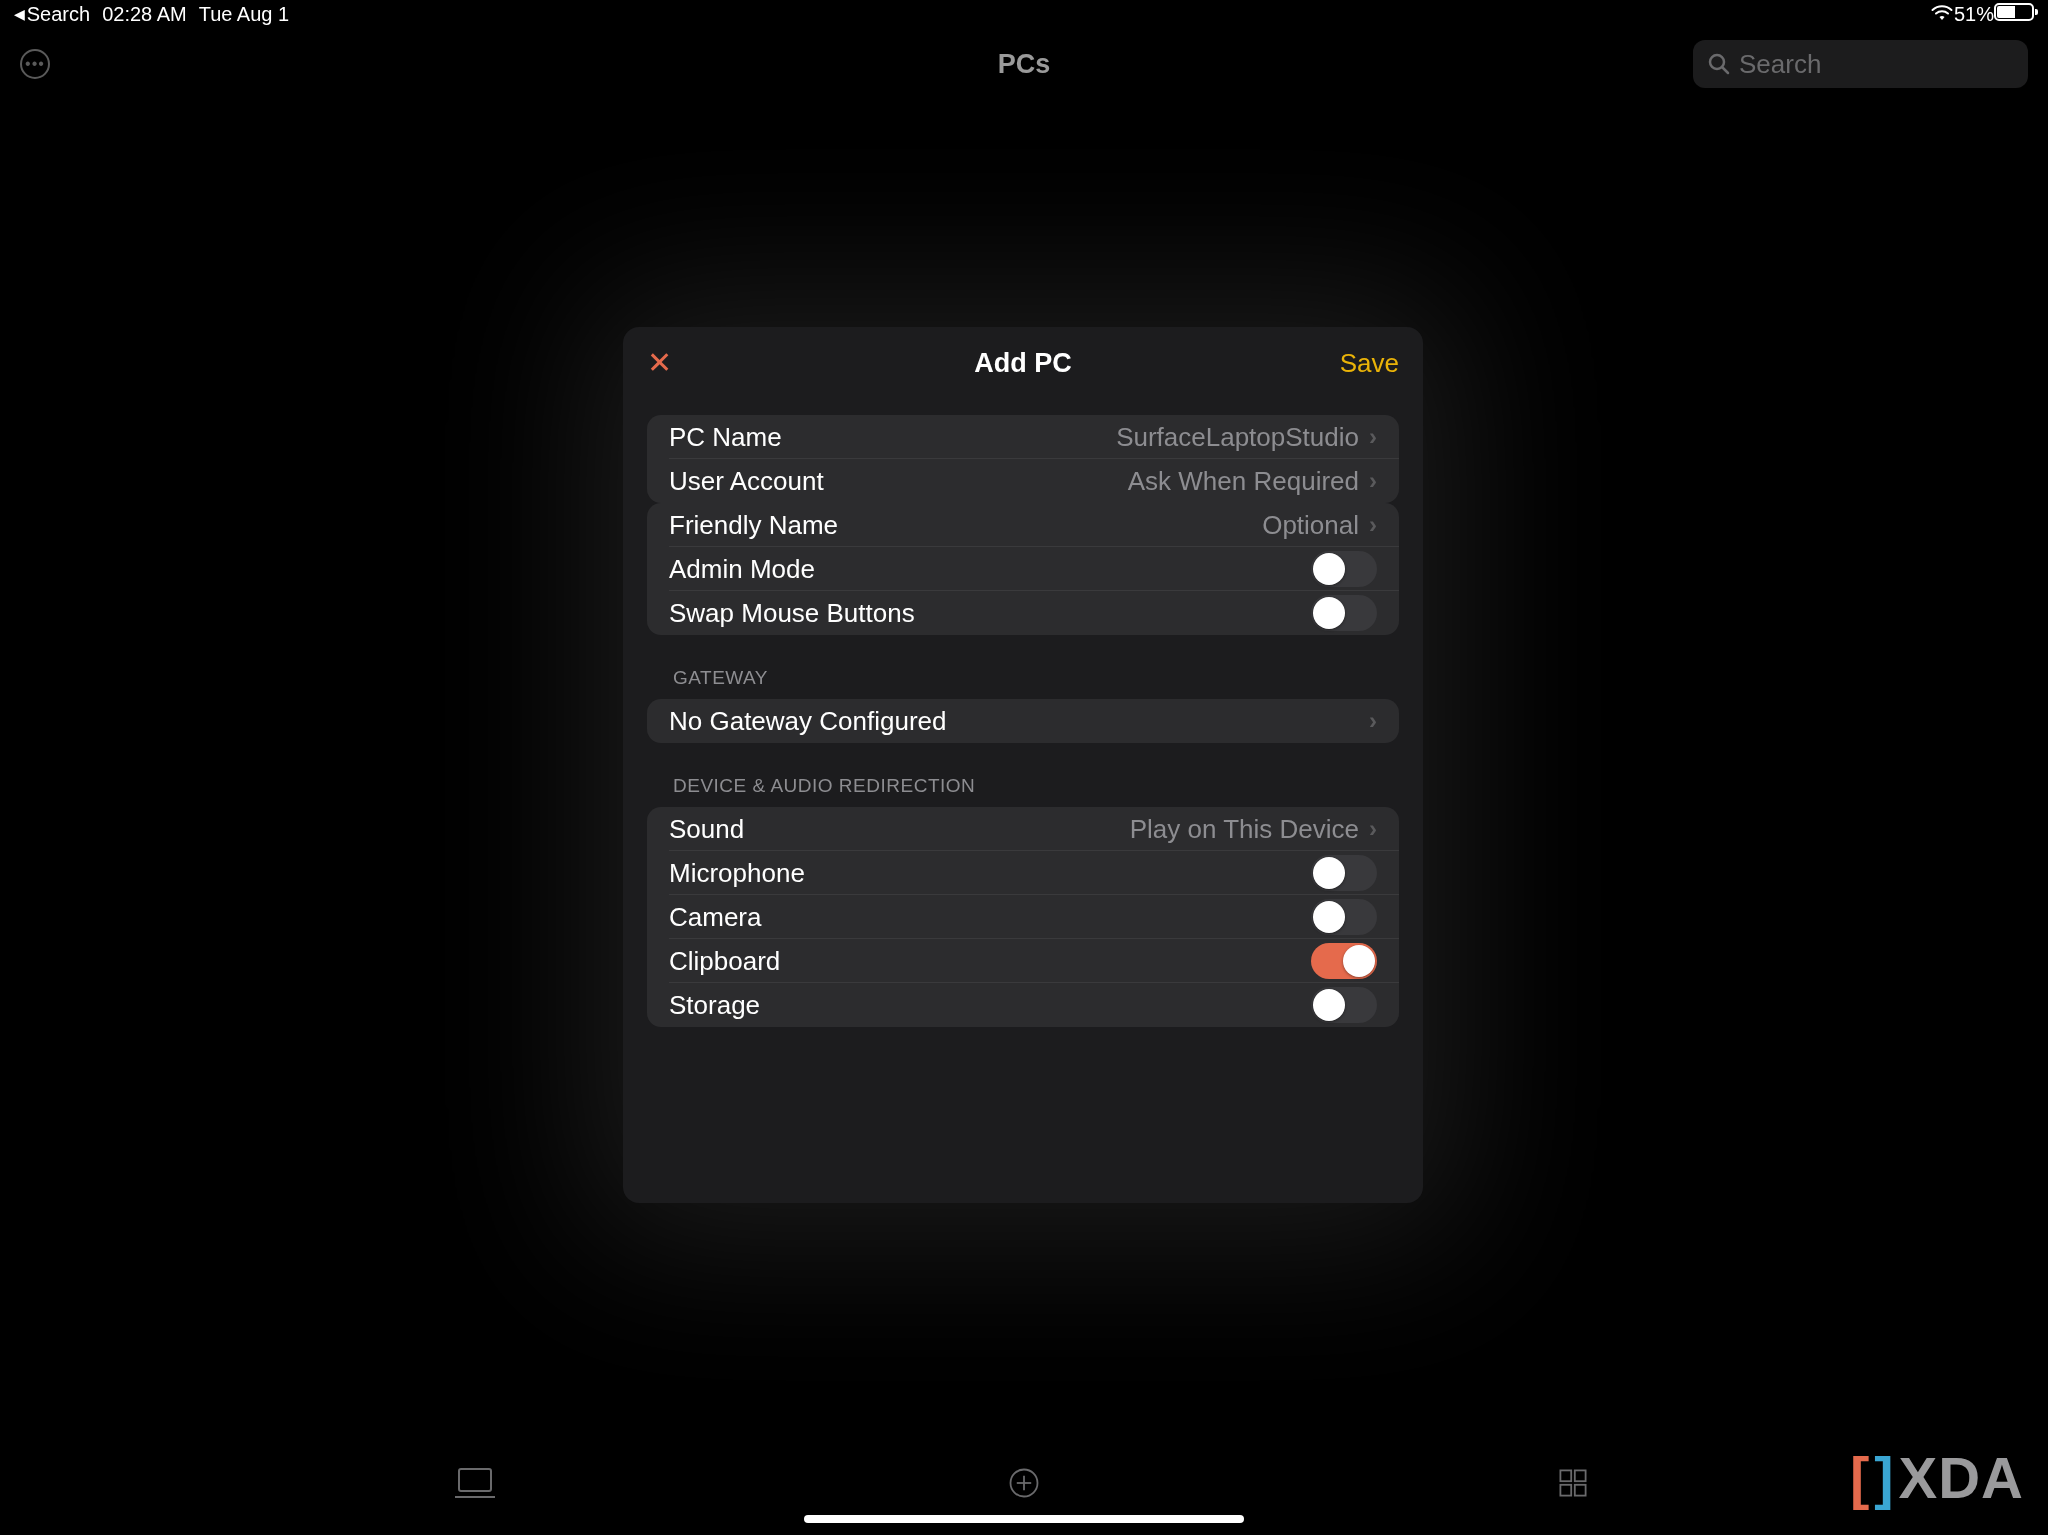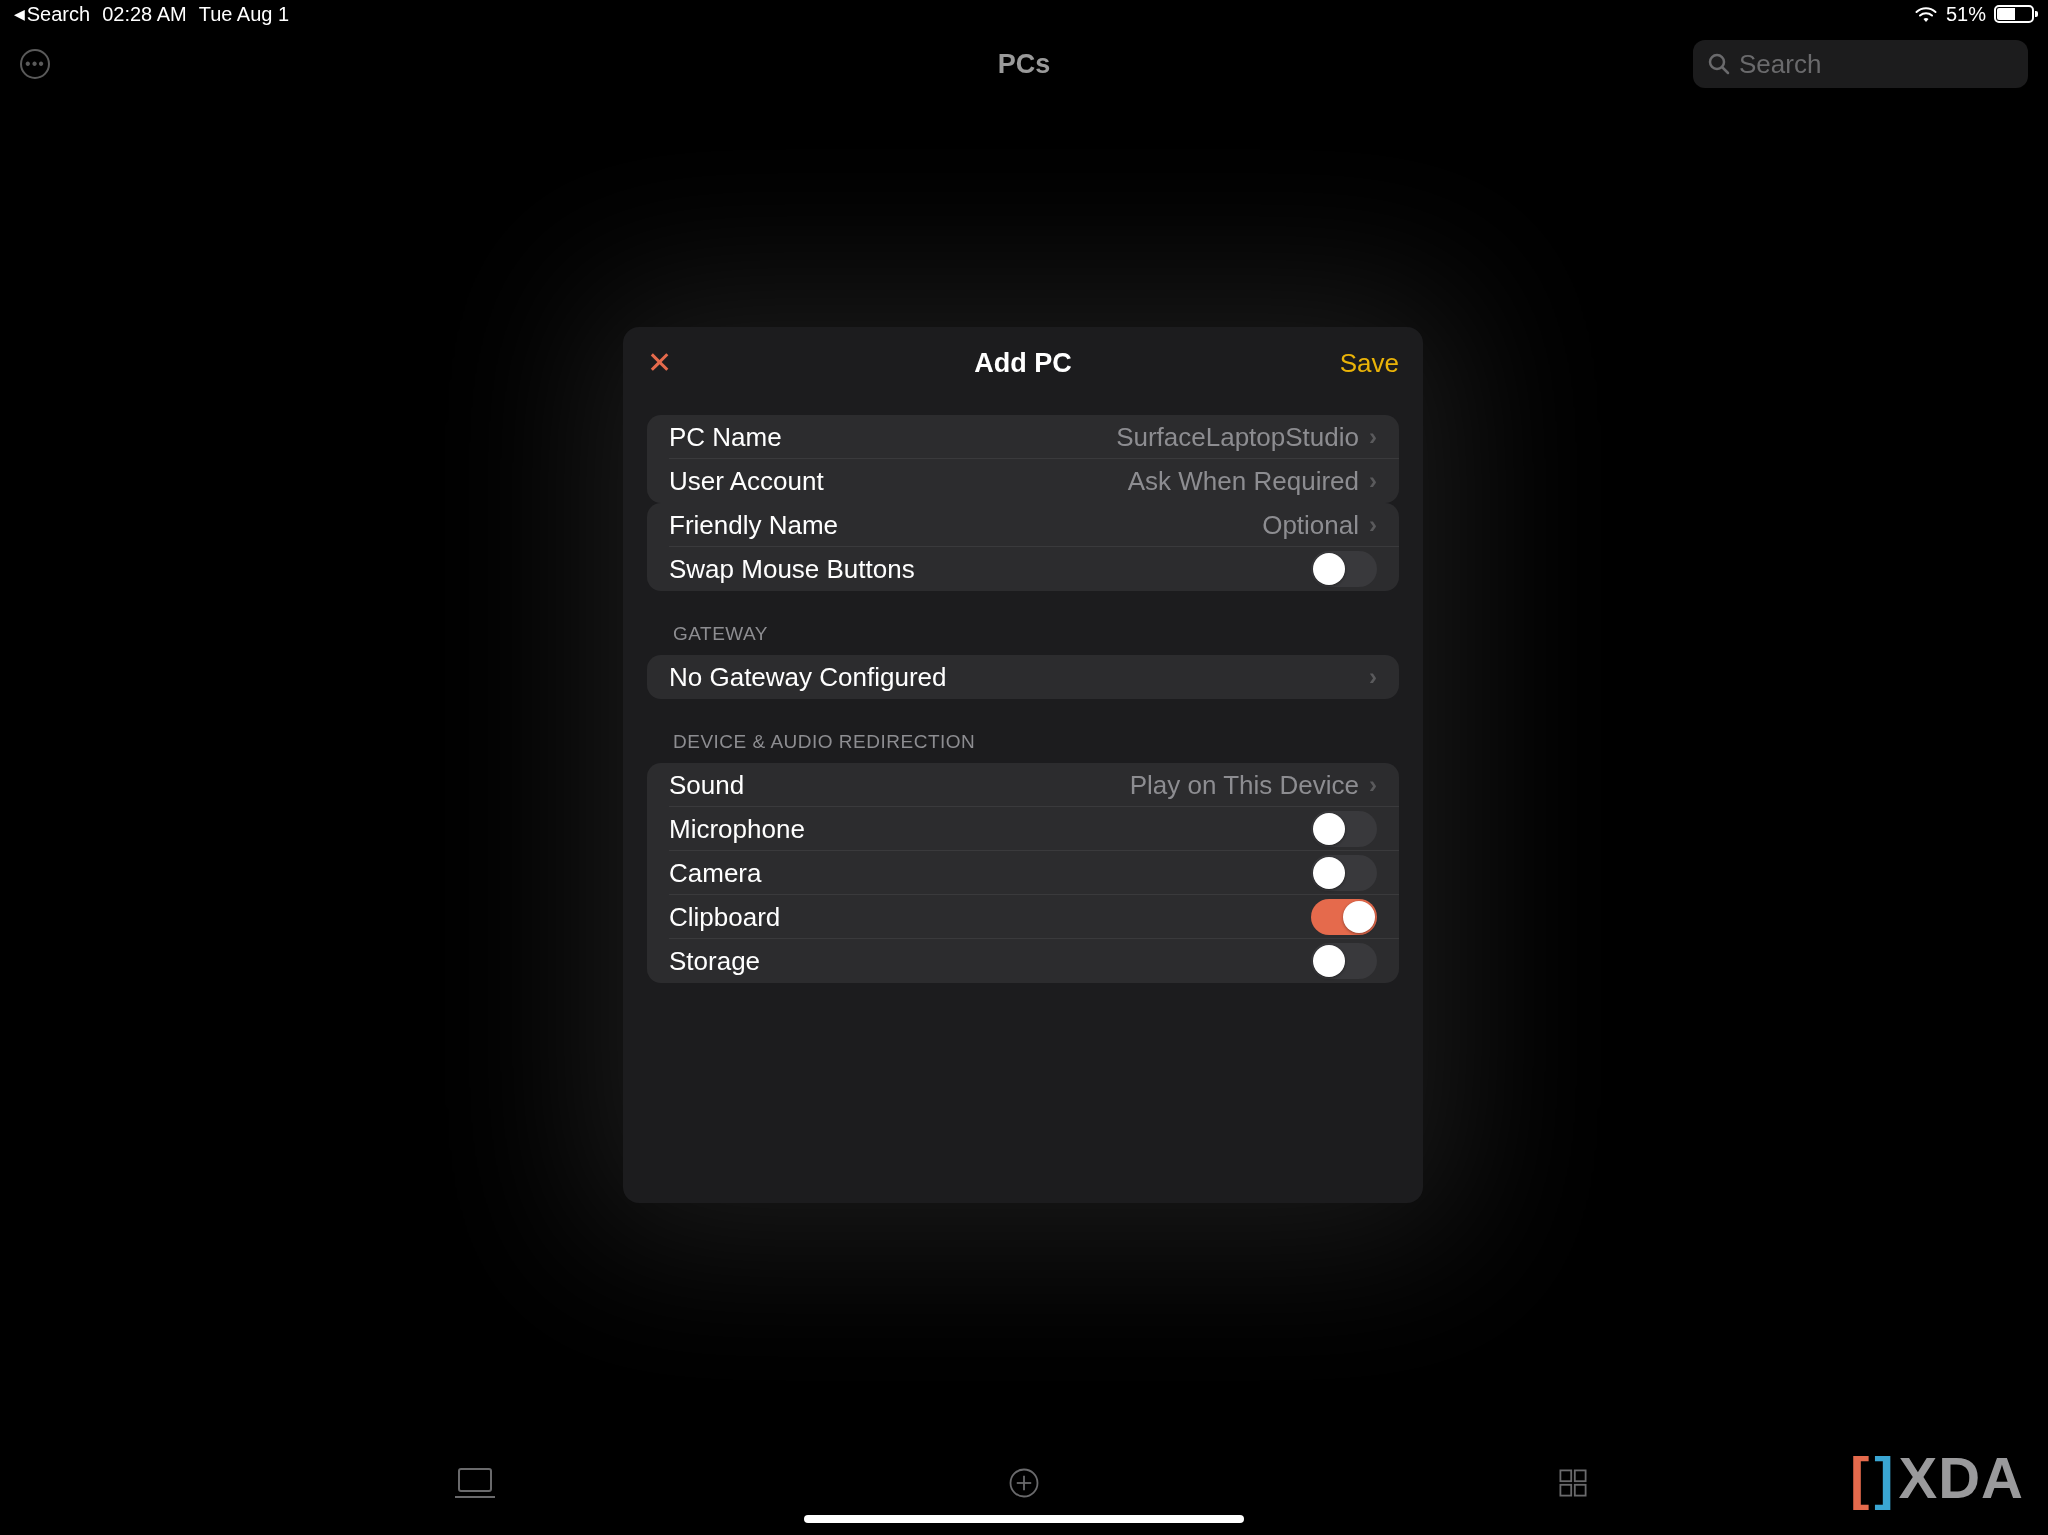--- a/index.html
+++ b/index.html
@@ -3,21 +3,21 @@
 <meta charset="utf-8">
 <style>
   * { box-sizing: border-box; margin: 0; padding: 0; }
   html, body { width: 2048px; height: 1535px; background: #000; font-family: -apple-system, "Helvetica Neue", Arial, sans-serif; color: #fff; overflow: hidden; position: relative; }
   
   
   .status-bar { width: 100%; height: 28px; display: flex; align-items: center; justify-content: space-between; padding: 0 14px; font-size: 20px; font-weight: 500; color: #fff; }
   .status-left { display: flex; align-items: center; gap: 12px; }
   .back-app { display: flex; align-items: center; gap: 2px; font-size: 20px; }
   .back-triangle { font-size: 14px; }
-  .status-right { display: flex; align-items: center; gap: 8px; }
+  .status-right { display: flex; }
   .battery-icon { width: 40px; height: 18px; border: 2px solid #fff; border-radius: 5px; position: relative; display: inline-block; }
   .battery-icon::after { content: ''; position: absolute; right: -6px; top: 4px; width: 3px; height: 6px; background: #fff; border-radius: 0 2px 2px 0; }
   .battery-fill { position: absolute; left: 1px; top: 1px; bottom: 1px; width: 51%; background: #fff; border-radius: 2px 0 0 2px; }
   .wifi-icon { width: 24px; height: 18px; }
 
   
   .nav-bar { width: 100%; height: 72px; display: flex; align-items: center; position: relative; padding: 0 20px; }
   .nav-left { width: 60px; display: flex; align-items: center; }
   .ellipsis-btn { width: 30px; height: 30px; border: 2px solid #5a5a5a; border-radius: 50%; display: flex; align-items: center; justify-content: center; color: #5a5a5a; font-size: 16px; letter-spacing: 1px; }
   .nav-title { position: absolute; left: 50%; transform: translateX(-50%); font-size: 27px; font-weight: 600; color: #9a9a9a; }
@@ -128,20 +128,26 @@
       </div>
     </div>
 
     <div class="group">
       <div class="row">
         <span class="row-label">Friendly Name</span>
         <span class="row-value">Optional</span>
         <span class="chevron">›</span>
       </div>
       <div class="row">
+        <span class="row-label">Admin Mode</span>
+        <div class="toggle">
+            <div class="knob"></div>
+          </div>
+      </div>
+      <div class="row">
         <span class="row-label">Swap Mouse Buttons</span>
         <div class="toggle">
             <div class="knob"></div>
           </div>
       </div>
     </div>
 
     <div class="section-header">Gateway</div>
     <div class="group">
       <div class="row">

